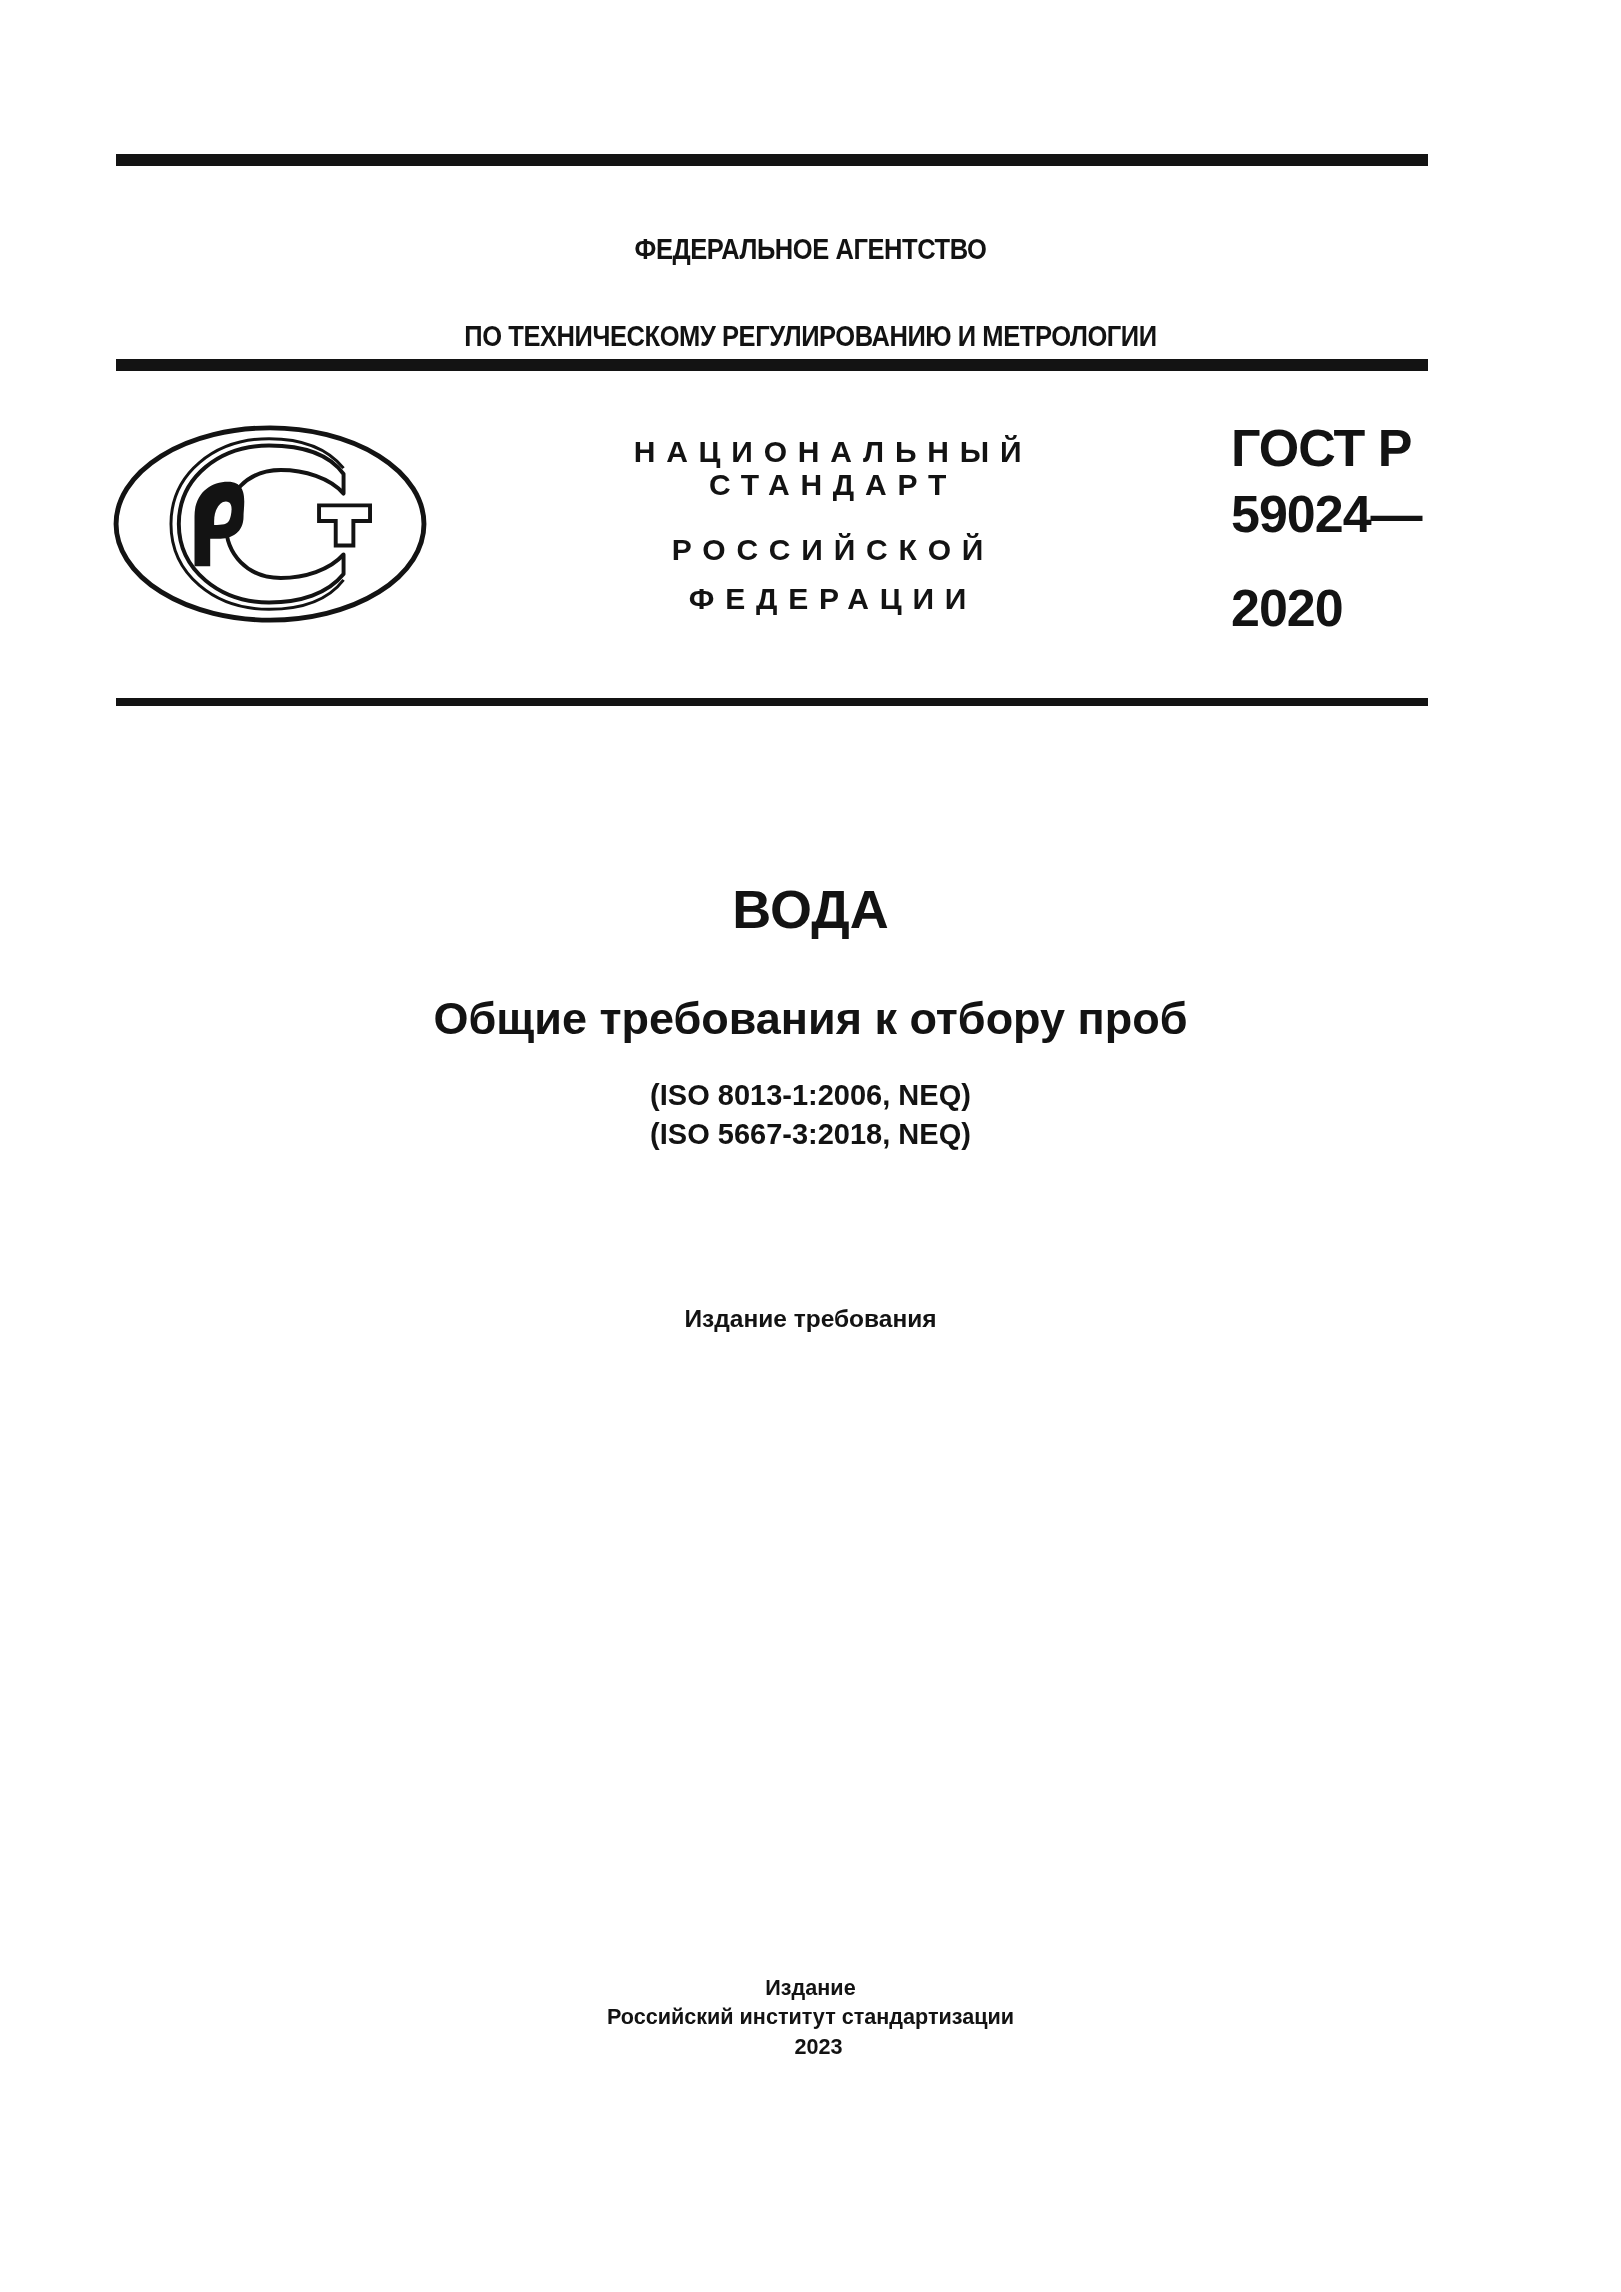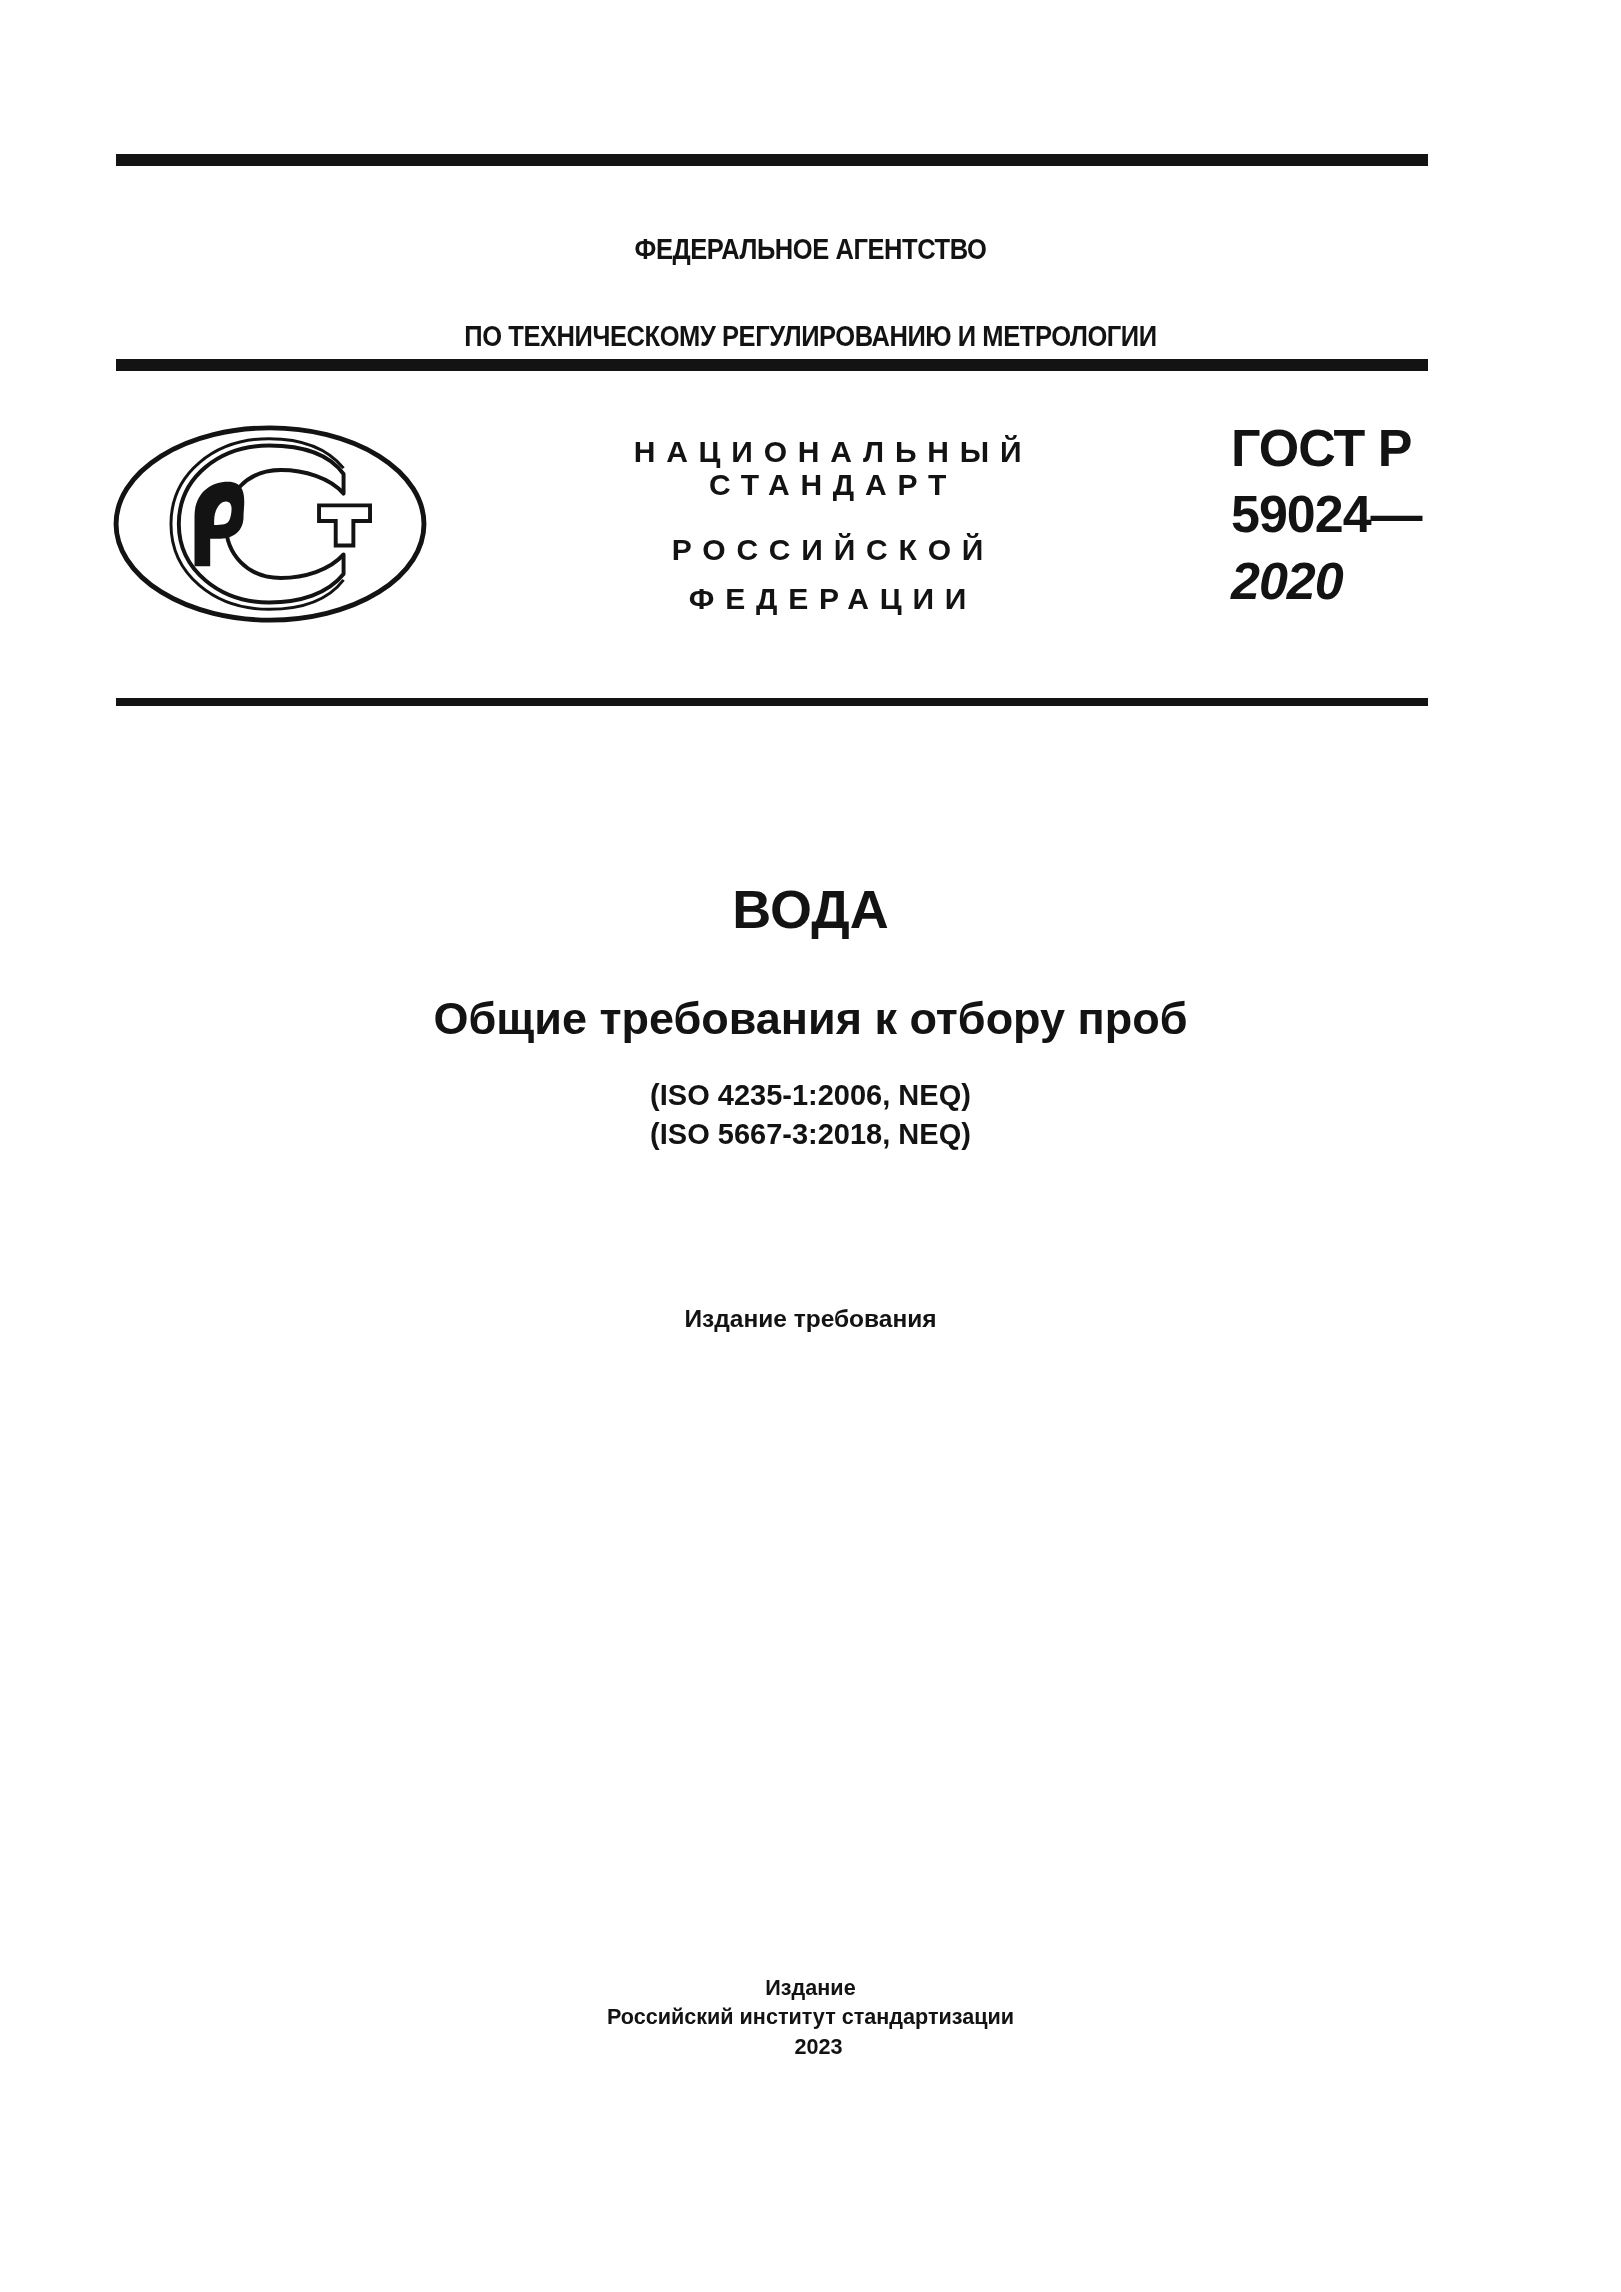--- a/index.html
+++ b/index.html
@@ -13,21 +13,21 @@
             font-weight:bold; font-size:29px; letter-spacing:-0.5px;
             transform:scaleX(0.88); transform-origin:center; }
   .ag1 { top:233px; }
   .ag2 { top:320px; }
   .logo { position:absolute; left:112px; top:423px; width:318px; height:202px; }
   .natstd { position:absolute; left:588px; width:490px; text-align:center;
             font-weight:bold; font-size:30px; letter-spacing:10.8px; }
   .ns1 { top:435px; } .ns2 { top:468px; } .ns3 { top:533px; } .ns4 { top:582px; }
   .gost { position:absolute; left:1231px; font-weight:bold; font-size:52px;
           letter-spacing:-1px; line-height:1; }
-  .g1 { top:422px;text-align:right; } .g2 { top:488px; } .g3 { top:555px;font-style:italic; }
+  .g1 { top:422px;text-align:right; } .g2 { top:488px; } .g3 { top:582px; }
   .center { position:absolute; left:0; width:1621px; text-align:center; font-weight:bold; }
   .title { top:878px; font-size:54px; }
   .subtitle { top:993px; font-size:45px; }
   .iso1 { top:1079px; font-size:29px; }
   .iso2 { top:1118px; font-size:29px; }
   .edition { top:1305px; font-size:24.5px; }
   .city { top:1975px; font-size:21.6px; }
   .inst { top:2004px; font-size:21.6px; }
   .year { top:2034px; font-size:21.6px;padding-left:8px; }
 </style>
@@ -78,21 +78,21 @@
 <div class="natstd ns4">ФЕДЕРАЦИИ</div>
 
 <div class="gost g1">ГОСТ Р</div>
 <div class="gost g2">59024—</div>
 <div class="gost g3">2020</div>
 
 <div class="rule r3"></div>
 
 <div class="center title">ВОДА</div>
 <div class="center subtitle">Общие требования к отбору проб</div>
-<div class="center iso1">(ISO 4235-1:2006, NEQ)</div>
+<div class="center iso1">(ISO 8013-1:2006, NEQ)</div>
 <div class="center iso2">(ISO 5667-3:2018, NEQ)</div>
 
 <div class="center edition">Издание требования</div>
 
 <div class="center city">Издание</div>
 <div class="center inst">Российский институт стандартизации</div>
 <div class="center year">2023</div>
 
 
 </body></html>

